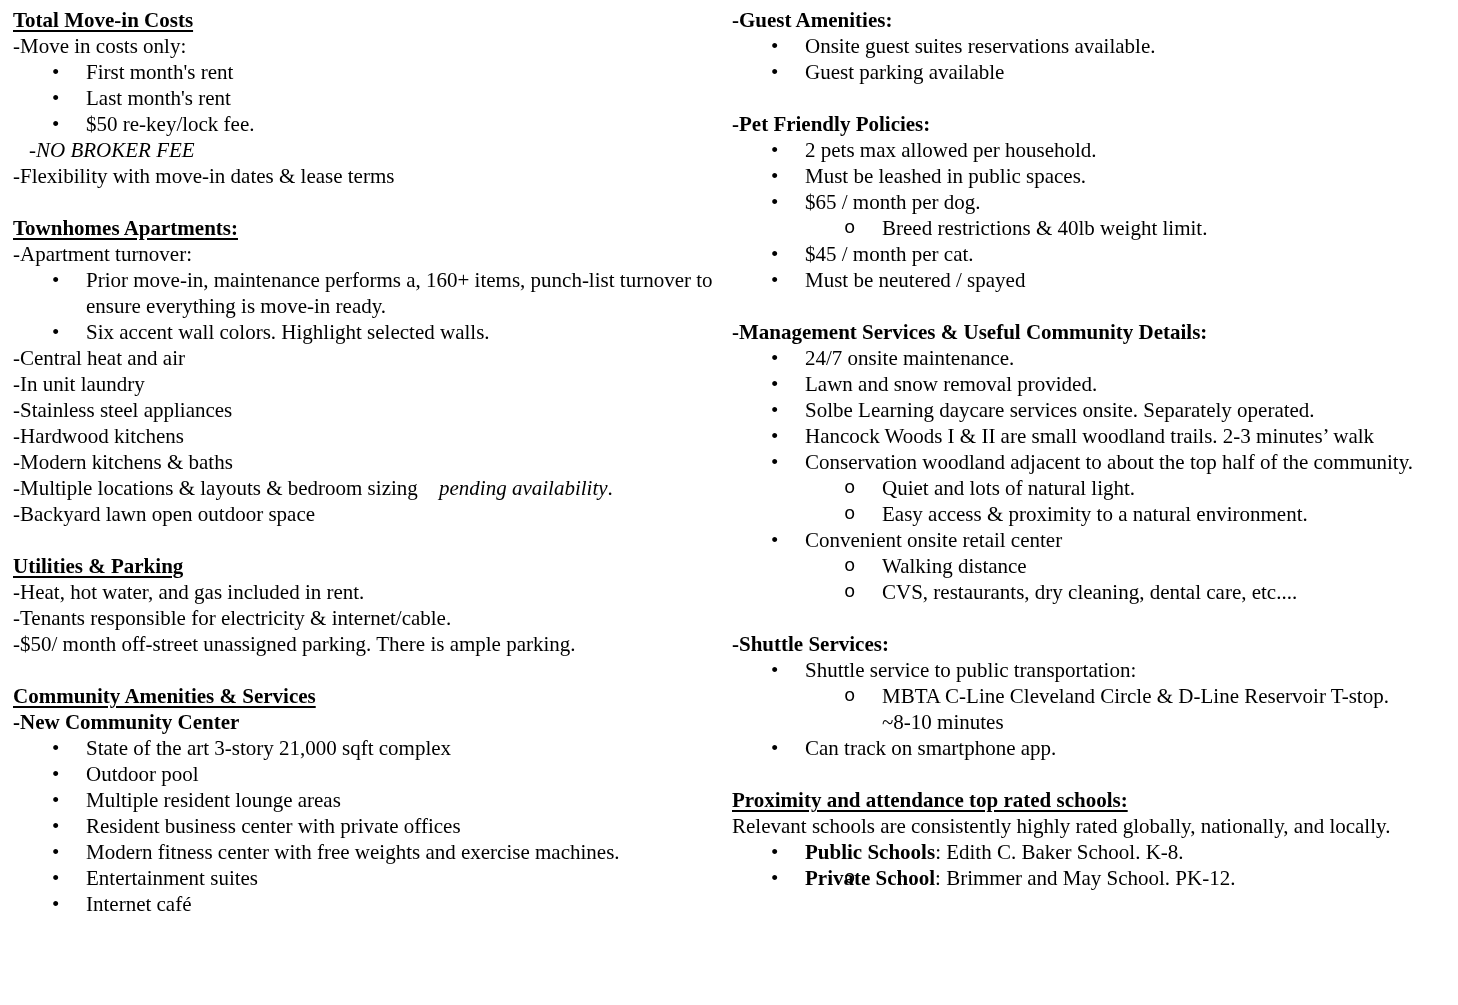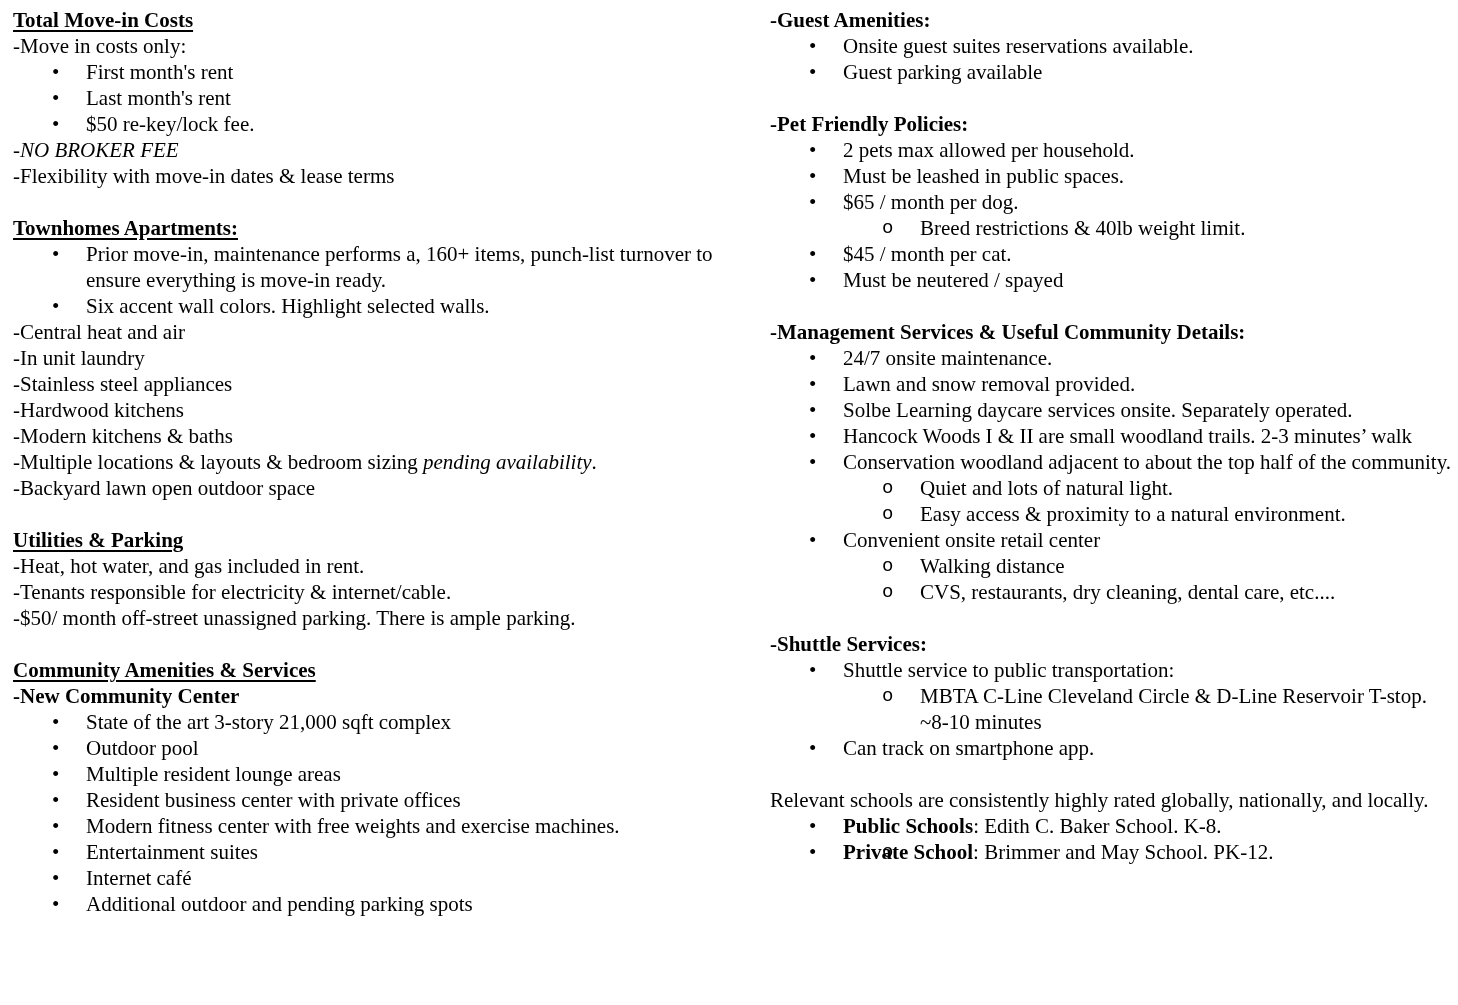--- a/index.html
+++ b/index.html
@@ -10,32 +10,32 @@
     height: 916px;
     background: #ffffff;
     color: #000000;
     font-family: "Liberation Serif", "DejaVu Serif", serif;
     font-size: 21px;
     line-height: 26px;
     overflow: hidden;
   }
   .column { position: absolute; top: 7px; }
   .col-left  { left: 13px;  width: 700px; }
-  .col-right { left: 770px; width: 688px; }
+  .col-right { left: 732px; width: 688px; }
 
   .spacer { height: 26px; }
 
   .heading span.u {
     text-decoration: underline;
     text-decoration-thickness: 2px;
     text-underline-offset: 3px;
   }
 
   .b { font-weight: bold; }
-  .i { font-style: italic; }
+  .i { font-style: italic; margin-left: 16px; }
 
   .bullet { position: relative; }
   .bullet.l1 { padding-left: 73px; }
   .bullet.l1 > .marker { position: absolute; left: 39px; top: 0; }
   .bullet.l2 { padding-left: 150px; }
   .bullet.l2 > .marker {
     position: absolute; left: 112px; top: 0;
     font-family: "Liberation Mono", "DejaVu Sans Mono", monospace;
     font-size: 19px;
   }
@@ -48,20 +48,21 @@
       <div class="column col-left">
         <div class="heading"><span class="b u">Total Move-in Costs</span></div>
         <div class="line"><span class="">-Move in costs only:</span></div>
         <div class="bullet l1"><span class="marker">•</span><span><span class="">First month's rent</span></span></div>
         <div class="bullet l1"><span class="marker">•</span><span><span class="">Last month's rent</span></span></div>
         <div class="bullet l1"><span class="marker">•</span><span><span class="">$50 re-key/lock fee.</span></span></div>
         <div class="line"><span class="i ">-NO BROKER FEE</span></div>
         <div class="line"><span class="">-Flexibility with move-in dates &amp; lease terms</span></div>
         <div class="spacer"></div>
         <div class="heading"><span class="b u">Townhomes Apartments:</span></div>
+        <div class="line"><span class="">-Apartment turnover:</span></div>
         <div class="bullet l1"><span class="marker">•</span><span><span class="">Prior move-in, maintenance performs a, 160+ items, punch-list turnover to ensure everything is move-in ready.</span></span></div>
         <div class="bullet l1"><span class="marker">•</span><span><span class="">Six accent wall colors. Highlight selected walls.</span></span></div>
         <div class="line"><span class="">-Central heat and air</span></div>
         <div class="line"><span class="">-In unit laundry</span></div>
         <div class="line"><span class="">-Stainless steel appliances</span></div>
         <div class="line"><span class="">-Hardwood kitchens</span></div>
         <div class="line"><span class="">-Modern kitchens &amp; baths</span></div>
         <div class="line"><span class="">-Multiple locations &amp; layouts &amp; bedroom sizing </span><span class="i ">pending availability</span><span class="">.</span></div>
         <div class="line"><span class="">-Backyard lawn open outdoor space</span></div>
         <div class="spacer"></div>
@@ -105,19 +106,20 @@
         <div class="bullet l2"><span class="marker">o</span><span><span class="">Easy access &amp; proximity to a natural environment.</span></span></div>
         <div class="bullet l1"><span class="marker">•</span><span><span class="">Convenient onsite retail center</span></span></div>
         <div class="bullet l2"><span class="marker">o</span><span><span class="">Walking distance</span></span></div>
         <div class="bullet l2"><span class="marker">o</span><span><span class="">CVS, restaurants, dry cleaning, dental care, etc....</span></span></div>
         <div class="spacer"></div>
         <div class="heading"><span class="b ">-Shuttle Services:</span></div>
         <div class="bullet l1"><span class="marker">•</span><span><span class="">Shuttle service to public transportation:</span></span></div>
         <div class="bullet l2"><span class="marker">o</span><span><span class="">MBTA C-Line Cleveland Circle &amp; D-Line Reservoir T-stop. ~8-10 minutes</span></span></div>
         <div class="bullet l1"><span class="marker">•</span><span><span class="">Can track on smartphone app.</span></span></div>
         <div class="spacer"></div>
+        <div class="heading"><span class="b u">Proximity and attendance top rated schools:</span></div>
         <div class="line"><span class="">Relevant schools are consistently highly rated globally, nationally, and locally.</span></div>
         <div class="bullet l1"><span class="marker">•</span><span><span class="b ">Public Schools</span><span class="">: Edith C. Baker School. K-8.</span></span></div>
         <div class="bullet l2"><span class="marker">o</span></div>
         <div class="bullet l1"><span class="marker">•</span><span><span class="b ">Private School</span><span class="">: Brimmer and May School. PK-12.</span></span></div>
       </div>
     </div>
 </div>
 
 </body></html>

